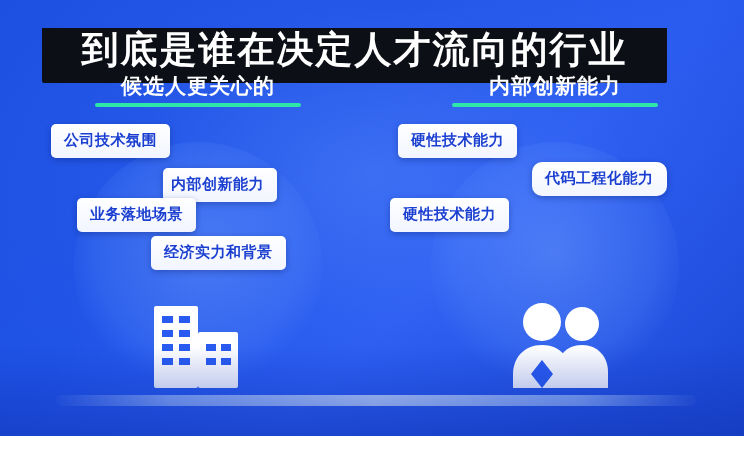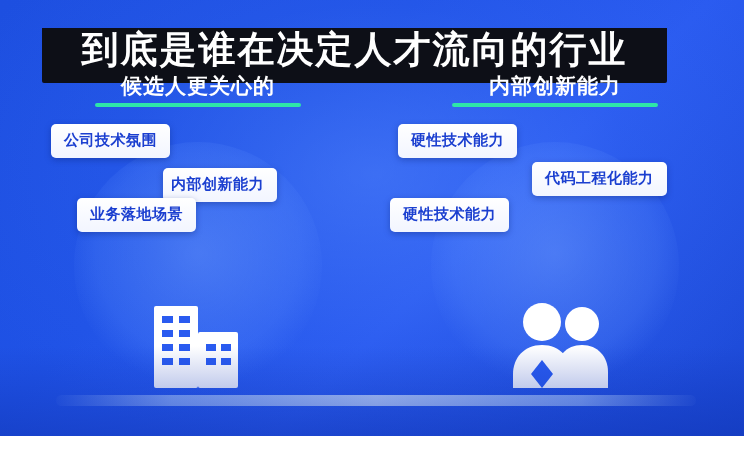--- a/index.html
+++ b/index.html
@@ -187,20 +187,21 @@
       <div class="col-head">
         <span>候选人更关心的</span>
         <div class="col-head-underline"></div>
       </div>
       <div class="col-circle"></div>
 
       <div class="tags">
         <div class="tag" style="left:18px; top:0px;">公司技术氛围</div>
         <div class="tag" style="left:130px; top:44px;padding-left:8px;">内部创新能力</div>
         <div class="tag" style="left:12px; top:74px;margin-left:32px;">业务落地场景</div>
+        <div class="tag" style="left:118px; top:112px;">经济实力和背景</div>
       </div>
 
       <div class="icon-wrap">
         <svg width="140" height="100" viewBox="0 0 140 100">
           <g fill="#ffffff">
             <rect x="26" y="8" width="44" height="82" rx="2"></rect>
             <rect x="70" y="34" width="40" height="56" rx="2"></rect>
           </g>
           <g fill="#2a5bf0">
             <rect x="34" y="18" width="11" height="7"></rect>
@@ -222,21 +223,21 @@
 
     <div class="col col-right">
       <div class="col-head">
         <span>内部创新能力</span>
         <div class="col-head-underline"></div>
       </div>
       <div class="col-circle"></div>
 
       <div class="tags">
         <div class="tag" style="left:8px; top:0px;">硬性技术能力</div>
-        <div class="tag" style="left:142px; top:38px;">代码工程化能力</div>
+        <div class="tag" style="left:142px; top:38px;border-radius:10px;">代码工程化能力</div>
         <div class="tag" style="left:0px; top:74px;">硬性技术能力</div>
       </div>
 
       <div class="icon-wrap">
         <svg width="140" height="100" viewBox="0 0 140 100">
           <g fill="#ffffff">
             <circle cx="97" cy="26" r="17"></circle>
             <path d="M97 47c16 0 26 12 26 27v16h-52V74c0-15 10-27 26-27z"></path>
             <circle cx="57" cy="24" r="19"></circle>
             <path d="M57 47c18 0 29 13 29 29v14H28V76c0-16 11-29 29-29z"></path>

